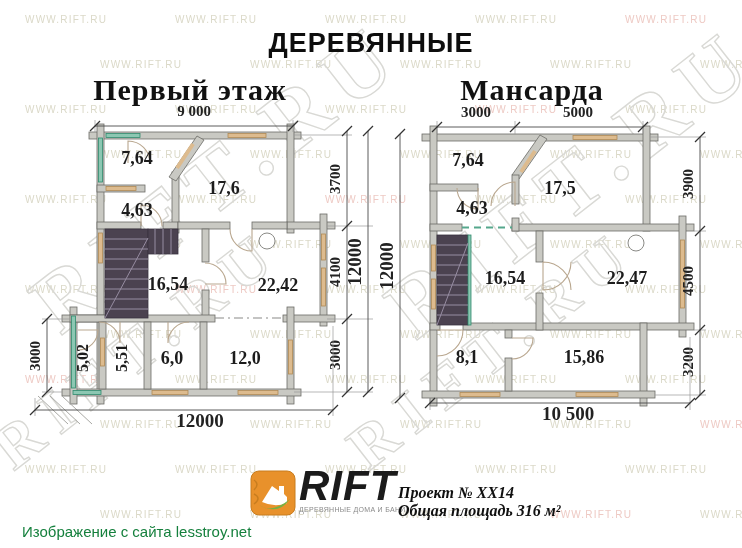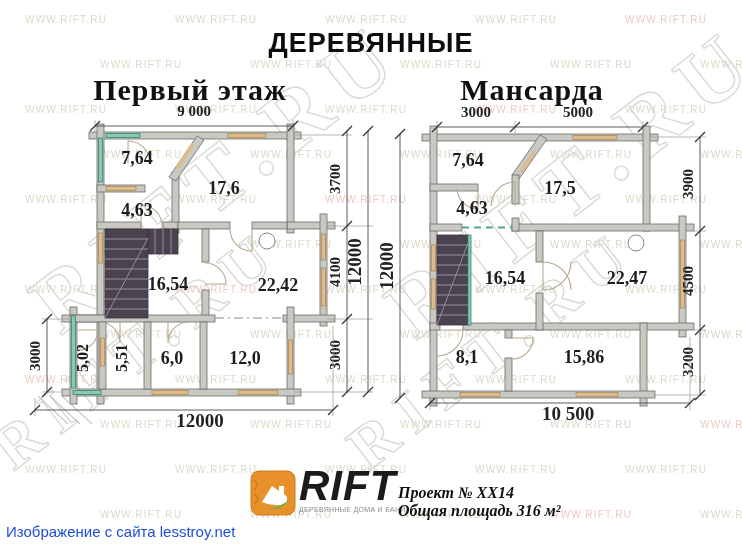--- a/index.html
+++ b/index.html
@@ -30,21 +30,21 @@
   #page-title{position:absolute;left:0;right:0;top:28px;text-align:center;z-index:2;
               font-weight:bold;font-size:27px;letter-spacing:1px;color:#0d0d0d;}
   #footer{position:absolute;left:0;top:466px;width:642px;height:56px;z-index:2;}
   #logo-box{position:absolute;left:250px;top:4px;width:46px;height:46px;}
   #brand-wrap{position:absolute;left:299px;top:0px;}
   #brand-text{font-style:italic;font-weight:bold;font-size:42px;line-height:40px;
               letter-spacing:1px;color:#1b1b1b;}
   #brand-tagline{font-size:7px;color:#8a8a8a;letter-spacing:.3px;margin-top:0px;}
   #project-info{position:absolute;left:398px;top:18px;font-family:"Liberation Serif",serif;
                 font-weight:bold;font-style:italic;font-size:16px;line-height:18px;color:#111;}
-  #caption{position:absolute;left:6px;top:523px;z-index:3;font-size:15px;color:#1d4ed8;}
+  #caption{position:absolute;left:22px;top:523px;z-index:3;font-size:15px;color:#15803d;}
 </style>
 </head>
 <body>
 
 <div id="watermark-layer">
     <span class="wm" style="left: 25px; top: 14px; color: rgb(219, 217, 200);">WWW.RIFT.RU</span>
     <span class="wm" style="left: 175px; top: 14px; color: rgb(219, 217, 200);">WWW.RIFT.RU</span>
     <span class="wm" style="left: 325px; top: 14px; color: rgb(219, 217, 200);">WWW.RIFT.RU</span>
     <span class="wm" style="left: 475px; top: 14px; color: rgb(219, 217, 200);">WWW.RIFT.RU</span>
     <span class="wm" style="left: 625px; top: 14px; color: rgb(238, 202, 196);">WWW.RIFT.RU</span>

